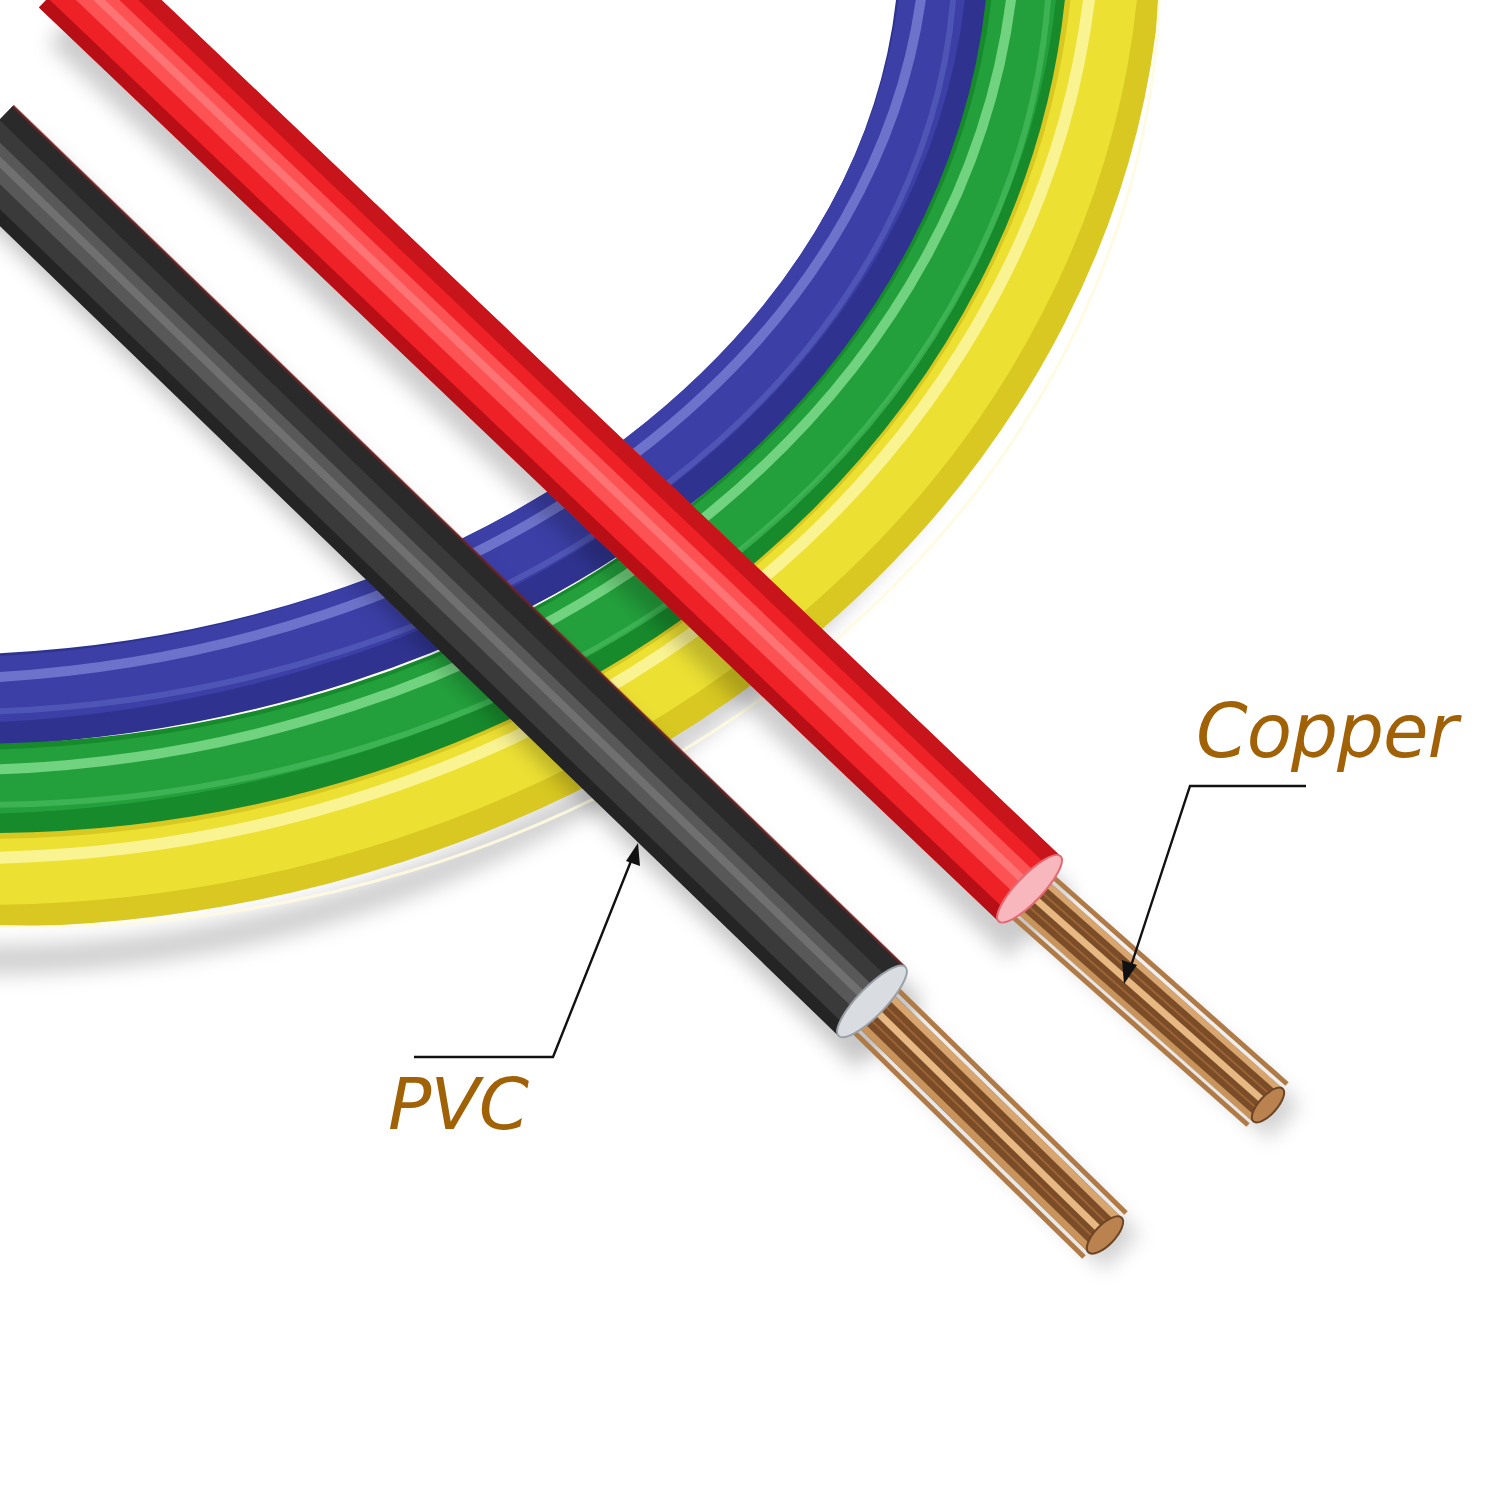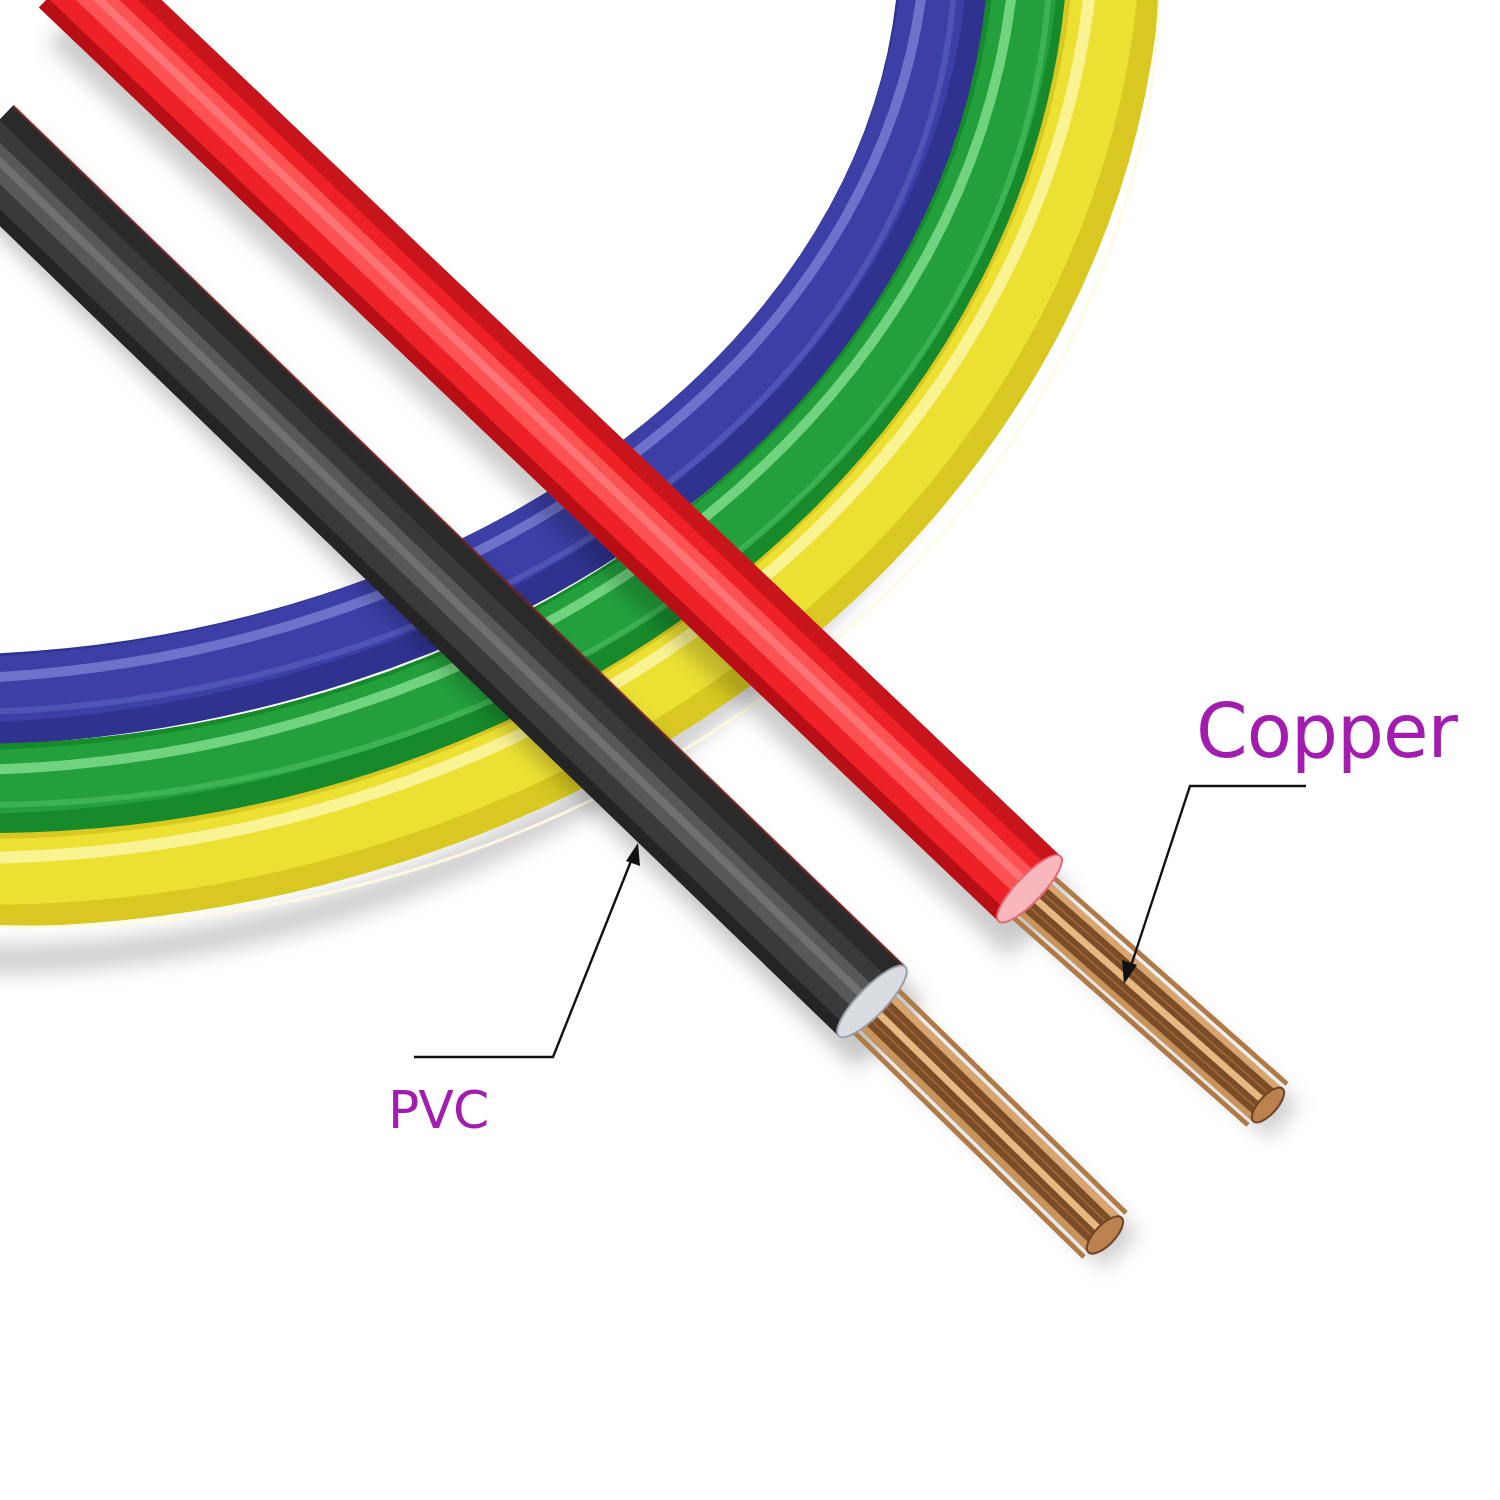--- a/index.html
+++ b/index.html
@@ -1,28 +1,29 @@
 <!DOCTYPE html>
 <html><head>
 <meta charset="utf-8">
 <style>
   html, body { margin: 0; padding: 0; background: #ffffff; }
   body { width: 1500px; height: 1500px; overflow: hidden; position: relative; font-family: "DejaVu Sans", sans-serif; }
   #scene { position: absolute; left: 0; top: 0; width: 1500px; height: 1500px; }
   .label {
     position: absolute;
     font-family: "DejaVu Sans", sans-serif;
+    font-style: italic;
     font-weight: 400;
-    color: #a21caf;
+    color: #a16207;
     letter-spacing: -1px;
     white-space: nowrap;
     line-height: 1;
   }
   #label-copper { left: 1196px; top: 694px; font-size: 74px; }
-  #label-pvc { left: 388px; top: 1068px; font-size: 52px; margin-top: 16px; }
+  #label-pvc { left: 388px; top: 1068px; font-size: 72px; }
 </style>
 </head>
 <body>
 
 <svg id="scene" viewBox="0 0 1500 1500" xmlns="http://www.w3.org/2000/svg">
   <defs>
     <filter id="softShadow" x="-20%" y="-20%" width="140%" height="140%">
       <feGaussianBlur stdDeviation="10"></feGaussianBlur>
     </filter>
 

